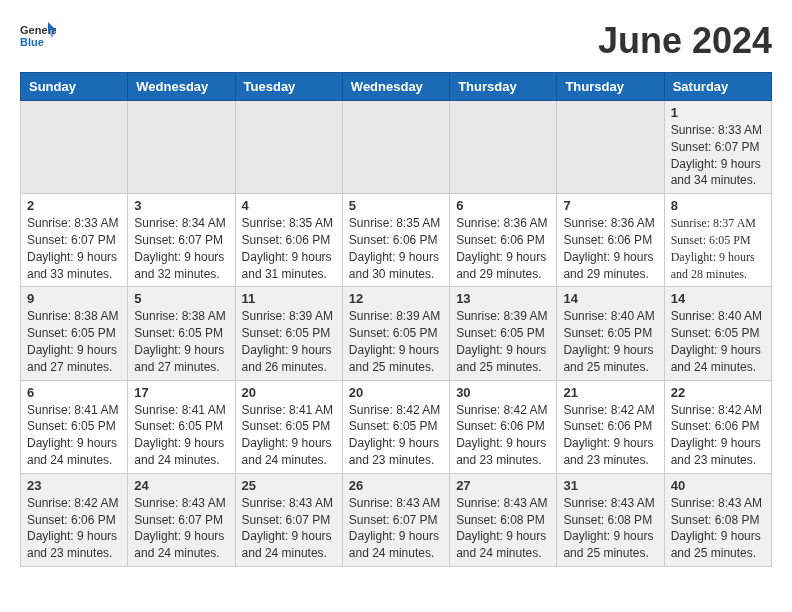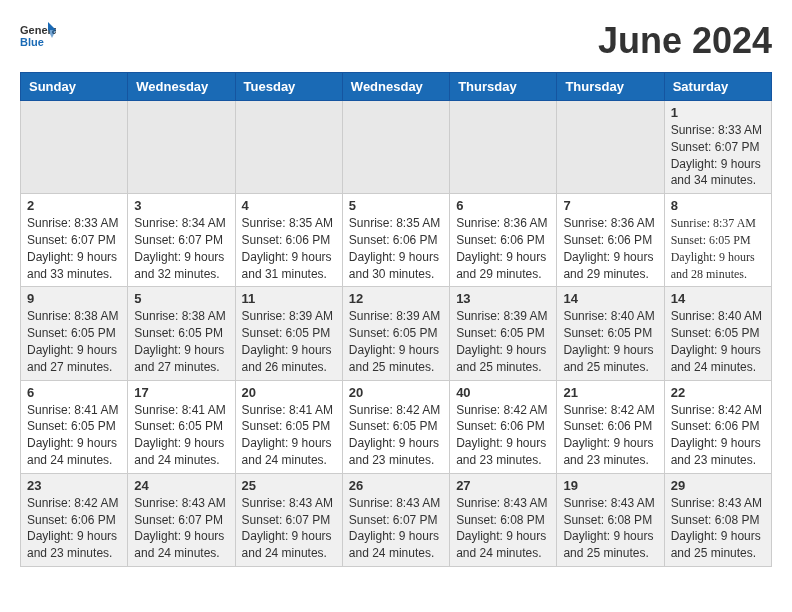--- a/index.html
+++ b/index.html
@@ -253,86 +253,86 @@
 and 24 minutes.</div>
         </td>
         <td>
           <span class="day-number">20</span>
           <div class="day-info" style="white-space: pre-line;">Sunrise: 8:42 AM
 Sunset: 6:05 PM
 Daylight: 9 hours
 and 23 minutes.</div>
         </td>
         <td>
+          <span class="day-number">30</span>
+          <div class="day-info" style="white-space: pre-line;">Sunrise: 8:42 AM
+Sunset: 6:06 PM
+Daylight: 9 hours
+and 23 minutes.</div>
+        </td>
+        <td>
+          <span class="day-number">21</span>
+          <div class="day-info" style="white-space: pre-line;">Sunrise: 8:42 AM
+Sunset: 6:06 PM
+Daylight: 9 hours
+and 23 minutes.</div>
+        </td>
+        <td>
+          <span class="day-number">22</span>
+          <div class="day-info" style="white-space: pre-line;">Sunrise: 8:42 AM
+Sunset: 6:06 PM
+Daylight: 9 hours
+and 23 minutes.</div>
+        </td>
+      </tr>
+      <tr class="row-shaded">
+        <td>
+          <span class="day-number">23</span>
+          <div class="day-info" style="white-space: pre-line;">Sunrise: 8:42 AM
+Sunset: 6:06 PM
+Daylight: 9 hours
+and 23 minutes.</div>
+        </td>
+        <td>
+          <span class="day-number">24</span>
+          <div class="day-info" style="white-space: pre-line;">Sunrise: 8:43 AM
+Sunset: 6:07 PM
+Daylight: 9 hours
+and 24 minutes.</div>
+        </td>
+        <td>
+          <span class="day-number">25</span>
+          <div class="day-info" style="white-space: pre-line;">Sunrise: 8:43 AM
+Sunset: 6:07 PM
+Daylight: 9 hours
+and 24 minutes.</div>
+        </td>
+        <td>
+          <span class="day-number">26</span>
+          <div class="day-info" style="white-space: pre-line;">Sunrise: 8:43 AM
+Sunset: 6:07 PM
+Daylight: 9 hours
+and 24 minutes.</div>
+        </td>
+        <td>
+          <span class="day-number">27</span>
+          <div class="day-info" style="white-space: pre-line;">Sunrise: 8:43 AM
+Sunset: 6:08 PM
+Daylight: 9 hours
+and 24 minutes.</div>
+        </td>
+        <td>
+          <span class="day-number">31</span>
+          <div class="day-info" style="white-space: pre-line;">Sunrise: 8:43 AM
+Sunset: 6:08 PM
+Daylight: 9 hours
+and 25 minutes.</div>
+        </td>
+        <td>
           <span class="day-number">40</span>
-          <div class="day-info" style="white-space: pre-line;">Sunrise: 8:42 AM
-Sunset: 6:06 PM
-Daylight: 9 hours
-and 23 minutes.</div>
-        </td>
-        <td>
-          <span class="day-number">21</span>
-          <div class="day-info" style="white-space: pre-line;">Sunrise: 8:42 AM
-Sunset: 6:06 PM
-Daylight: 9 hours
-and 23 minutes.</div>
-        </td>
-        <td>
-          <span class="day-number">22</span>
-          <div class="day-info" style="white-space: pre-line;">Sunrise: 8:42 AM
-Sunset: 6:06 PM
-Daylight: 9 hours
-and 23 minutes.</div>
-        </td>
-      </tr>
-      <tr class="row-shaded">
-        <td>
-          <span class="day-number">23</span>
-          <div class="day-info" style="white-space: pre-line;">Sunrise: 8:42 AM
-Sunset: 6:06 PM
-Daylight: 9 hours
-and 23 minutes.</div>
-        </td>
-        <td>
-          <span class="day-number">24</span>
-          <div class="day-info" style="white-space: pre-line;">Sunrise: 8:43 AM
-Sunset: 6:07 PM
-Daylight: 9 hours
-and 24 minutes.</div>
-        </td>
-        <td>
-          <span class="day-number">25</span>
-          <div class="day-info" style="white-space: pre-line;">Sunrise: 8:43 AM
-Sunset: 6:07 PM
-Daylight: 9 hours
-and 24 minutes.</div>
-        </td>
-        <td>
-          <span class="day-number">26</span>
-          <div class="day-info" style="white-space: pre-line;">Sunrise: 8:43 AM
-Sunset: 6:07 PM
-Daylight: 9 hours
-and 24 minutes.</div>
-        </td>
-        <td>
-          <span class="day-number">27</span>
-          <div class="day-info" style="white-space: pre-line;">Sunrise: 8:43 AM
-Sunset: 6:08 PM
-Daylight: 9 hours
-and 24 minutes.</div>
-        </td>
-        <td>
-          <span class="day-number">19</span>
-          <div class="day-info" style="white-space: pre-line;">Sunrise: 8:43 AM
-Sunset: 6:08 PM
-Daylight: 9 hours
-and 25 minutes.</div>
-        </td>
-        <td>
-          <span class="day-number">29</span>
           <div class="day-info" style="white-space: pre-line;">Sunrise: 8:43 AM
 Sunset: 6:08 PM
 Daylight: 9 hours
 and 25 minutes.</div>
         </td>
       </tr>
     </tbody>
 </table>
 
 </body></html>

